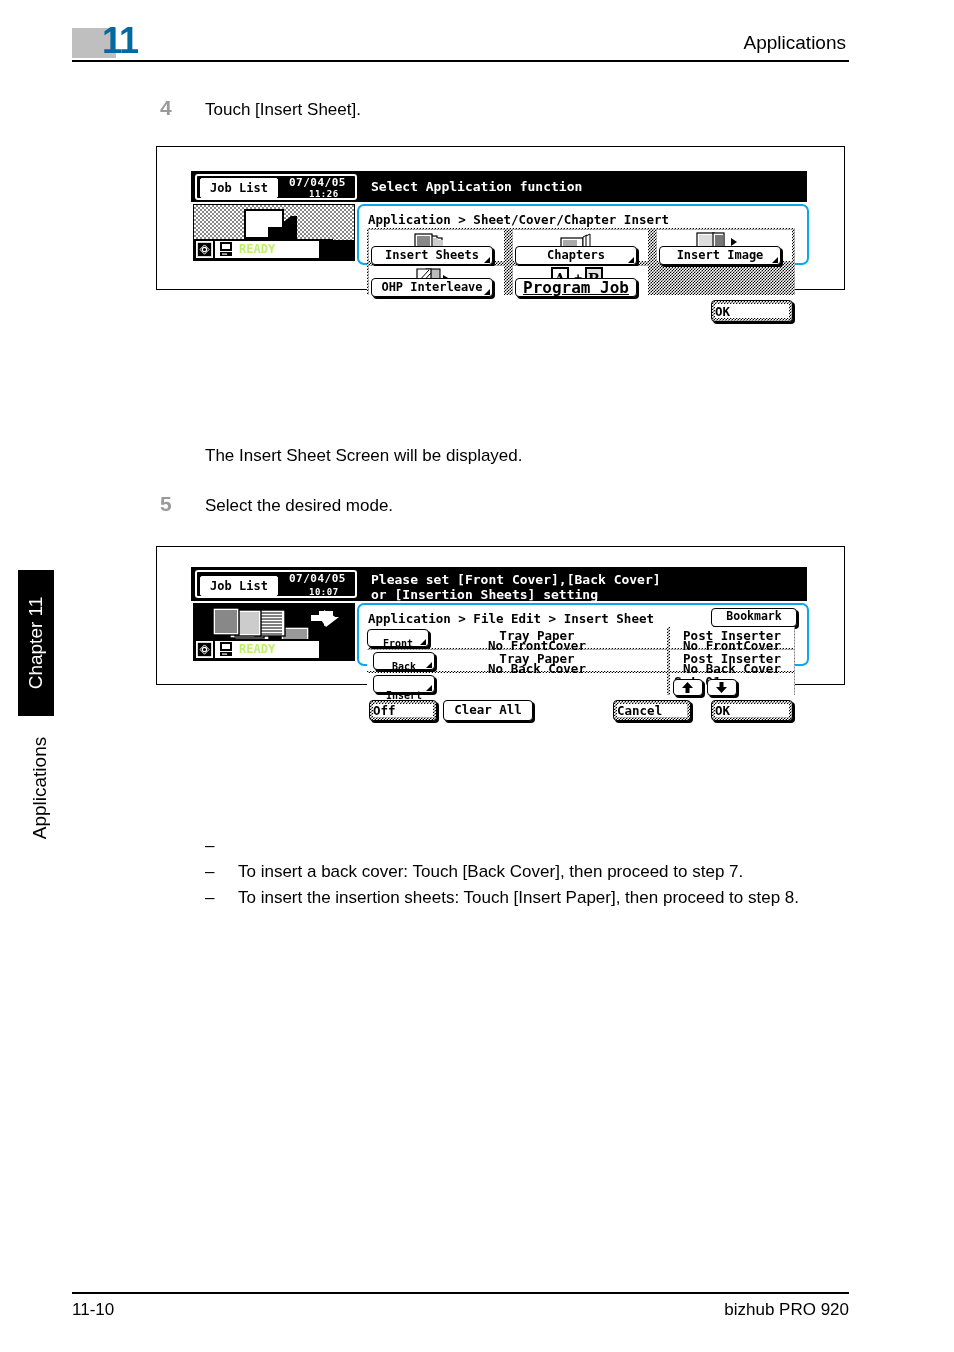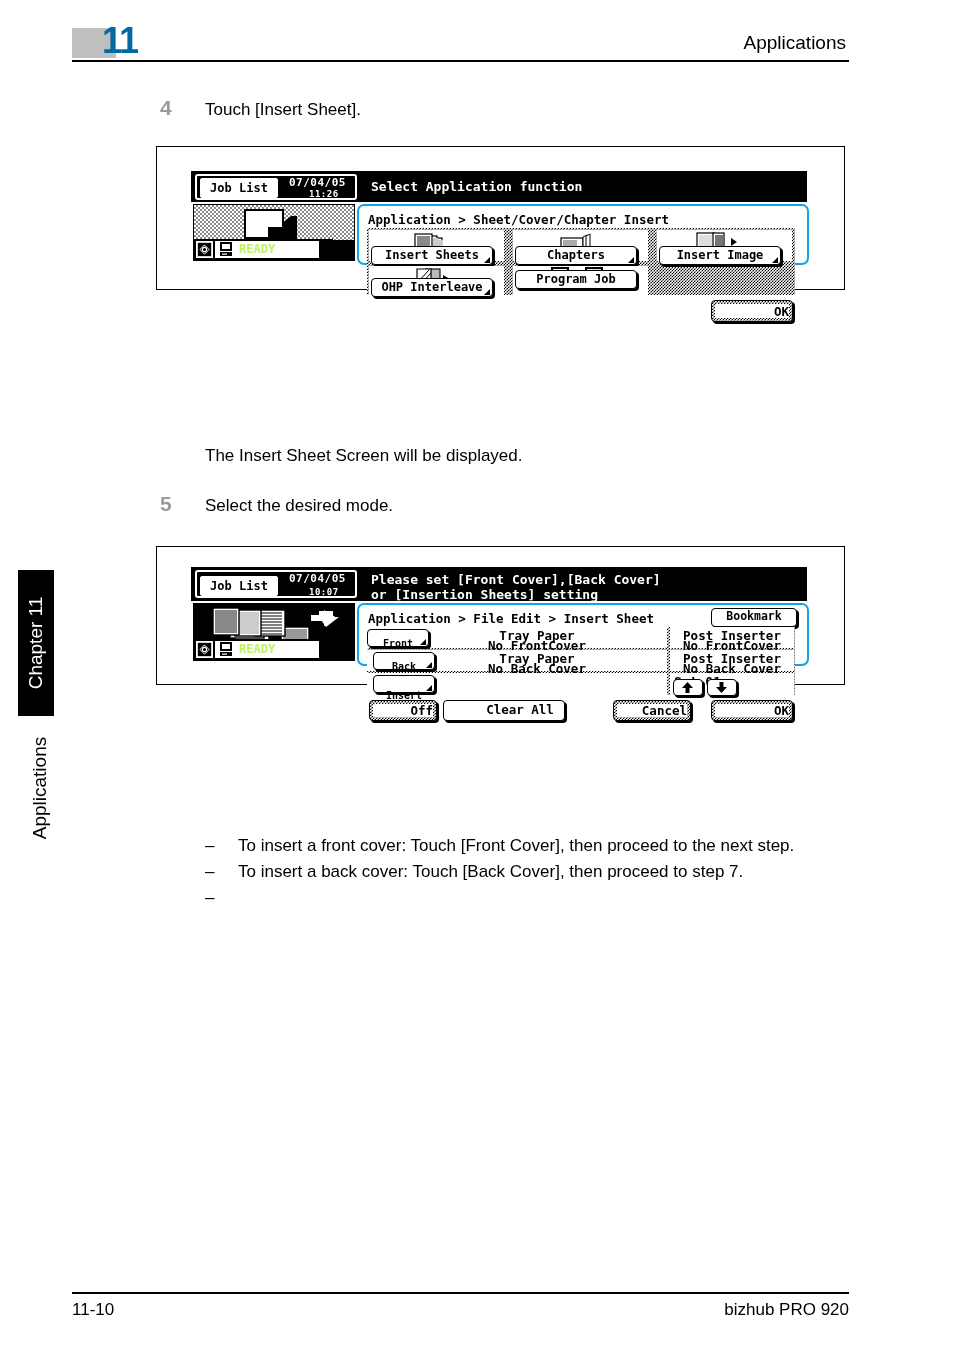--- a/index.html
+++ b/index.html
@@ -146,21 +146,21 @@
     border-left:6px solid transparent;border-bottom:6px solid #000;
   }
   .lcdbtn.shade{
     background:
       linear-gradient(45deg,#000 25%,transparent 25%,transparent 75%,#000 75%) 0 0/3px 3px,
       linear-gradient(45deg,#000 25%,transparent 25%,transparent 75%,#000 75%) 1.5px 1.5px/3px 3px,
       #fff;
   }
   .lcdbtn .inner{
     position:absolute;inset:3px;background:#fff;display:flex;
-    align-items:center;justify-content:flex-end;
+    align-items:center;justify-content:flex-start;
   }
   .ctext{font-family:"DejaVu Sans Mono", monospace;font-weight:bold;
     font-size:12.5px;color:#000;white-space:pre;text-align:center;line-height:13px;}
   .valtext{
     position:absolute;font-family:"DejaVu Sans Mono", monospace;font-weight:bold;
     font-size:12.5px;color:#000;text-align:center;line-height:15px;white-space:pre;
   }
   .icon-svg{position:absolute;}
 
   
@@ -269,21 +269,21 @@
           </svg>
         </div>
         <div class="cell" style="left:146px;top:38px;width:135px;height:30px;">
           <div style="position:absolute;left:38px;top:1px;width:60px;height:22px;">
             <div style="position:absolute;left:0;top:0;width:18px;height:22px;border:2px solid #000;background:#fff;font-family:'DejaVu Serif',serif;font-weight:bold;font-size:14px;text-align:center;line-height:20px;box-sizing:border-box;">A</div>
             <div style="position:absolute;left:20px;top:4px;width:14px;height:14px;font-weight:bold;font-size:14px;text-align:center;line-height:14px;">+</div>
             <div style="position:absolute;left:34px;top:0;width:18px;height:22px;border:2px solid #000;background:#e2e2e2;font-family:'DejaVu Serif',serif;font-weight:bold;font-size:14px;text-align:center;line-height:20px;box-sizing:border-box;">B</div>
           </div>
         </div>
         <div class="lcdbtn corner" style="left:4px;top:50px;width:120px;height:17px;line-height:17px;font-size:12px;">OHP Interleave</div>
-        <div class="lcdbtn" style="left:148px;top:42px;width:120px;height:17px;line-height:17px;font-size:12px;">Program Job</div>
+        <div class="lcdbtn" style="left:148px;top:50px;width:120px;height:17px;line-height:17px;font-size:16px;text-decoration:underline;">Program Job</div>
       </div>
 
       <div class="lcdbtn shade" style="left:352px;top:94px;width:80px;height:20px;">
         <div class="inner">
             <span class="ctext">OK</span>
           </div>
       </div>
     </div>
   </div>
 </div>
@@ -396,44 +396,44 @@
             <path d="M5.5 11 L0 5 L3.5 5 L3.5 0 L7.5 0 L7.5 5 L11 5 Z" fill="#000"></path>
           </svg>
         </div>
       </div>
 
       <div class="lcdbtn shade" style="left:10px;top:95px;width:66px;height:19px;">
         <div class="inner">
             <span class="ctext">Off</span>
           </div>
       </div>
-      <div class="lcdbtn" style="left:84px;top:95px;width:88px;height:19px;line-height:17px;font-size:12.5px;padding-left:32px;">Clear All</div>
+      <div class="lcdbtn" style="left:84px;top:95px;width:88px;height:19px;line-height:17px;font-size:12.5px;">Clear All</div>
       <div class="lcdbtn shade" style="left:254px;top:95px;width:76px;height:19px;">
         <div class="inner">
             <span class="ctext">Cancel</span>
           </div>
       </div>
       <div class="lcdbtn shade" style="left:352px;top:95px;width:80px;height:19px;">
         <div class="inner">
             <span class="ctext">OK</span>
           </div>
       </div>
     </div>
   </div>
 </div>
 
 <div class="bullets">
   <div class="bullet-row">
     <div class="bullet-dash">–</div>
-    <div class="bullet-body">To insert a front cover: Touch [Front Cover], then proceed to the next step.</div>
   </div>
   <div class="bullet-row">
     <div class="bullet-dash">–</div>
     <div class="bullet-body">To insert a back cover: Touch [Back Cover], then proceed to step 7.</div>
   </div>
   <div class="bullet-row">
     <div class="bullet-dash">–</div>
+    <div class="bullet-body">To insert the insertion sheets: Touch [Insert Paper], then proceed to step 8.</div>
   </div>
 </div>
 
 <div class="footer-rule"></div>
 <div class="footer-left">11-10</div>
 <div class="footer-right">bizhub PRO 920</div>
 
 </body></html>

